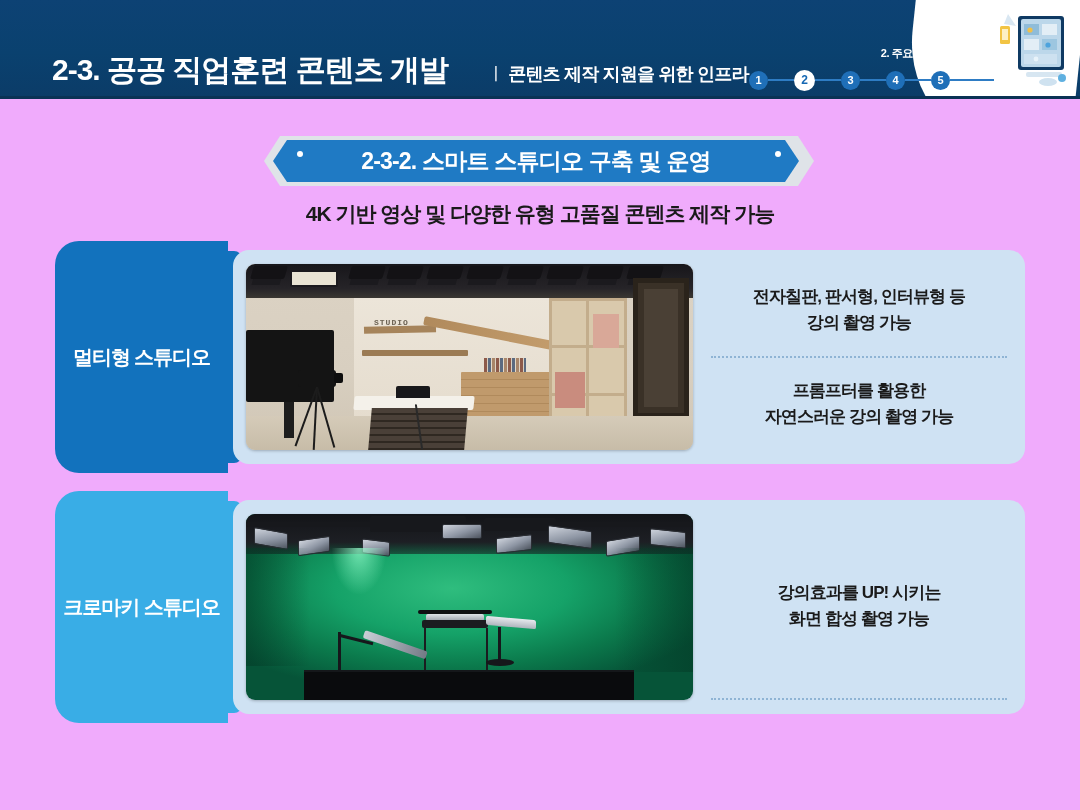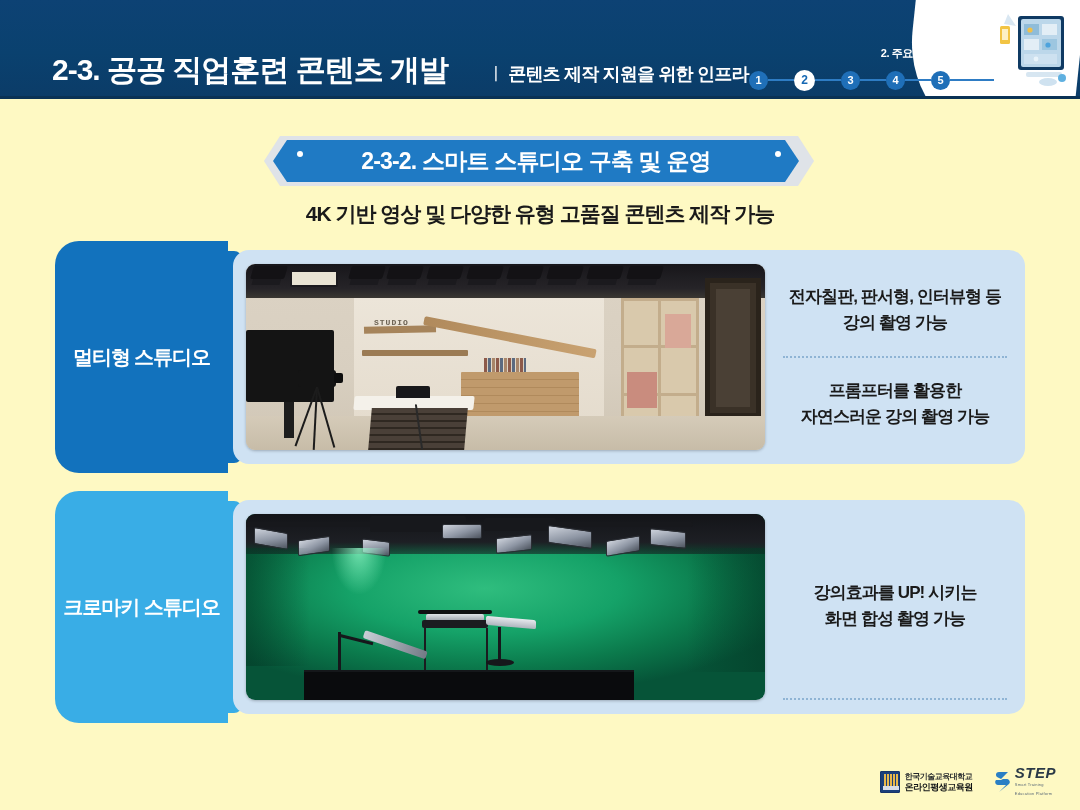--- a/index.html
+++ b/index.html
@@ -10,21 +10,21 @@
     height: 810px;
     overflow: hidden;
     background: #ffffff;
     font-family: "Liberation Sans", "DejaVu Sans", sans-serif;
   }
 
   .slide {
     position: relative;
     width: 1080px;
     height: 810px;
-    background: #fef9c3;
+    background: #f0abfc;
   }
 
   
   .header {
     position: absolute;
     left: 0; top: 0;
     width: 1080px;
     height: 99px;
     background: linear-gradient(180deg,#0d4274 0%, #0a416f 55%, #0b3c68 100%);
     border-bottom: 3px solid #0a3255;
@@ -210,21 +210,21 @@
     height: 214px;
     background: #cfe2f3;
     border-radius: 16px;
     display: flex;
     align-items: center;
   }
 
   .photo {
     position: relative;
     margin-left: 13px;
-    width: 519px;
+    width: 447px;
     height: 186px;
     border-radius: 9px;
     overflow: hidden;
     box-shadow: 0 1px 3px rgba(0,0,0,0.25);
     flex: none;
   }
 
   .panel-texts {
     flex: 1;
     height: 186px;
@@ -757,34 +757,14 @@
       </div>
 
       <div class="panel-texts">
         <div class="panel-line">강의효과를 UP! 시키는
 화면 합성 촬영 가능</div>
         <div class="panel-divider"></div>
       </div>
     </div>
   </div>
 
-  <div class="footer">
-    <div class="logo-koreatech">
-      <div class="kt-mark"></div>
-      <div class="kt-words">
-        <div class="kt-line1">한국기술교육대학교</div>
-        <div class="kt-line2">온라인평생교육원</div>
-      </div>
-    </div>
-
-    <div class="logo-step">
-      <svg class="step-mark" viewBox="0 0 16 22">
-        <path d="M12 1 L4 1 C1 1 0 4 2 6 L8 9 L1 9 C-1 11 1 14 3 14 L11 14 L4 21 L14 13 C16 11 14 8 12 8 L6 8 L13 1 Z" fill="#2a7fc4"></path>
-      </svg>
-      <div class="step-words">
-        <div class="step-title">STEP</div>
-        <div class="step-sub">Smart Training</div>
-        <div class="step-sub">Education Platform</div>
-      </div>
-    </div>
-  </div>
 
 </div>
 
 </body></html>

